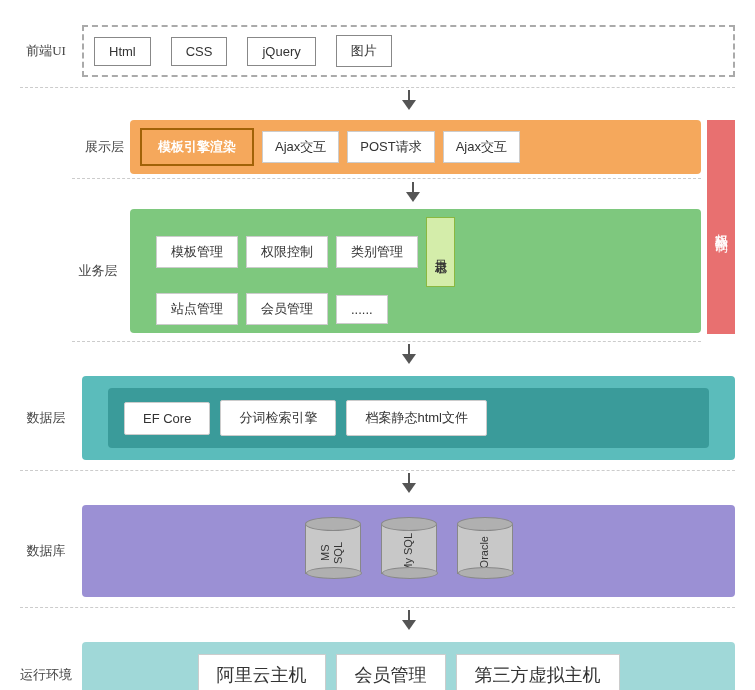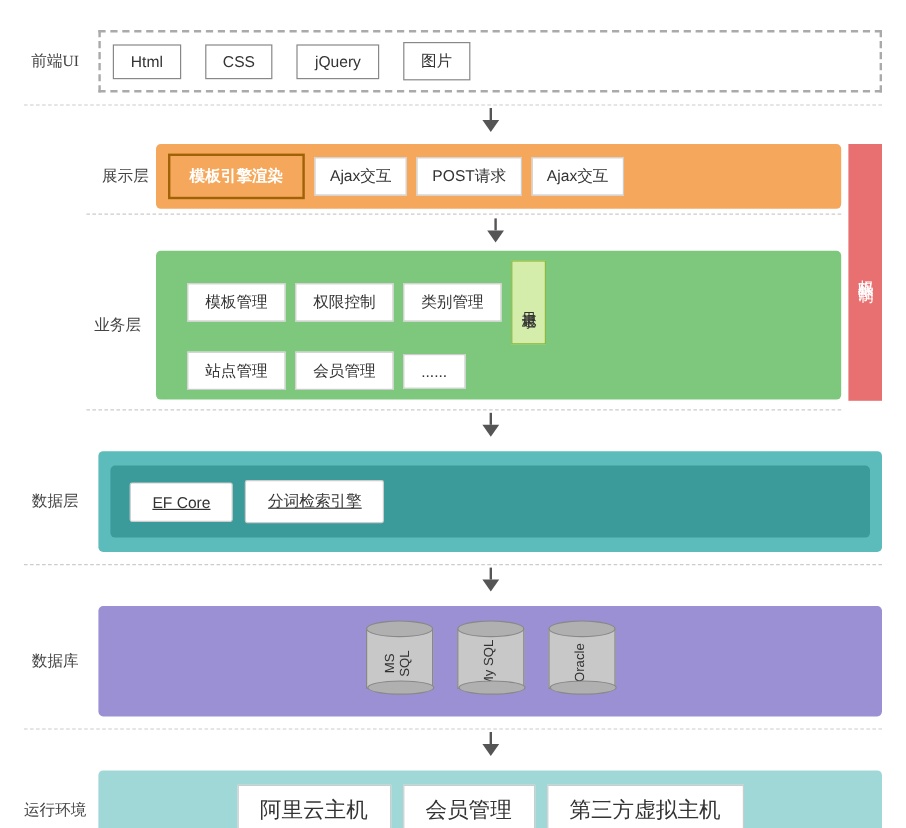--- a/index.html
+++ b/index.html
@@ -151,26 +151,25 @@
       display: flex;
       align-items: center;
       justify-content: center;
       min-height: 110px;
     }
 
     
     .data-container {
       background: #5bbcbb;
       border-radius: 4px;
-      padding: 12px 10px;
+      padding: 12px 26px;
       display: flex;
       flex-direction: row;
       align-items: center;
       gap: 10px;
-      text-decoration: underline;
     }
     .data-inner-box {
       background: #3a9b9a;
       border-radius: 4px;
       padding: 12px 16px;
       display: flex;
       flex-direction: row;
       align-items: center;
       gap: 10px;
       flex: 1;
@@ -358,20 +357,21 @@
     </div>
   </div>
 
   <div class="layer-row">
     <div class="layer-label">数据层</div>
     <div class="layer-content">
       <div class="data-container">
         <div class="data-inner-box">
           <div class="data-box">EF Core</div>
           <div class="data-box">分词检索引擎</div>
+          <div class="data-box">档案静态html文件</div>
         </div>
       </div>
     </div>
   </div>
 
   <div style="display:flex;flex-direction:row;gap:10px;align-items:center;padding:2px 0;">
     <div style="width:52px;"></div>
     <div style="flex:1;display:flex;justify-content:center;">
       <div style="display:flex;flex-direction:column;align-items:center;">
         <div class="arrow-line"></div>

